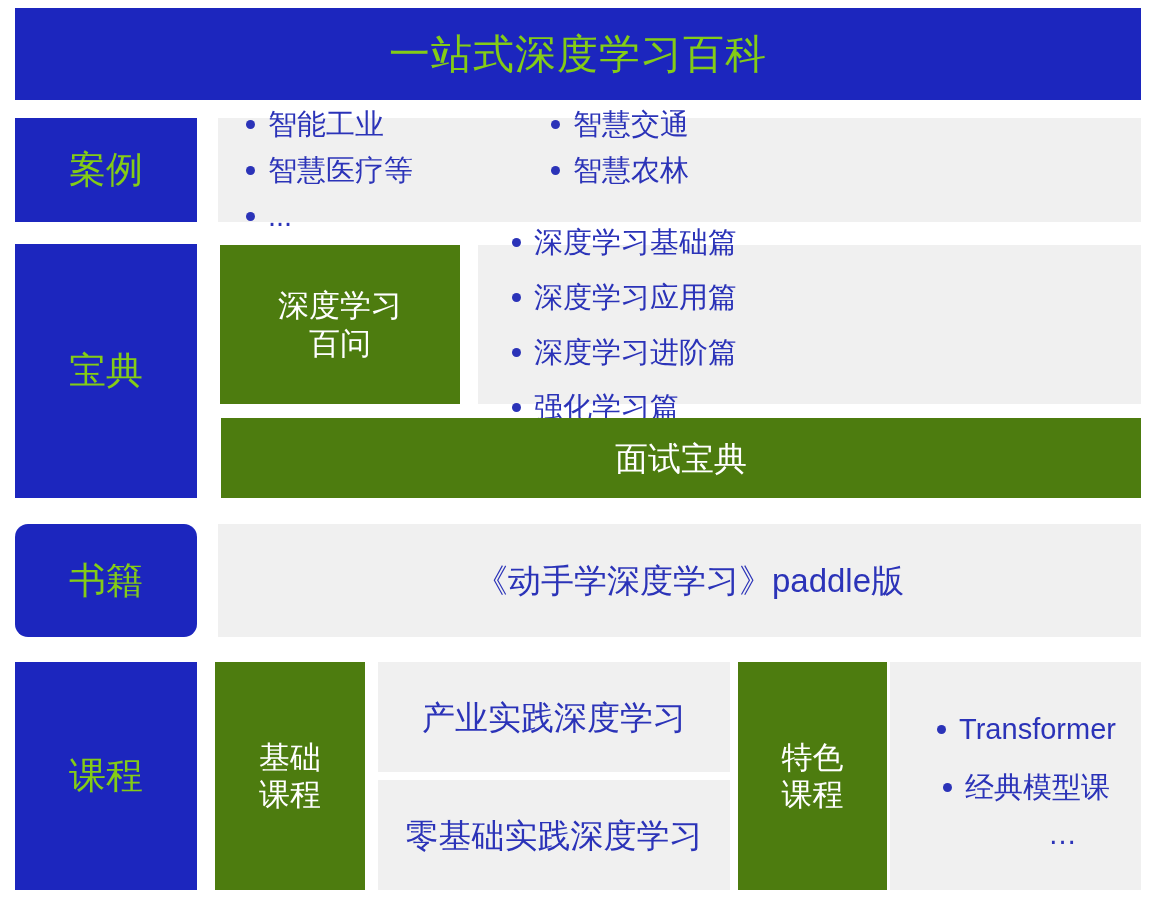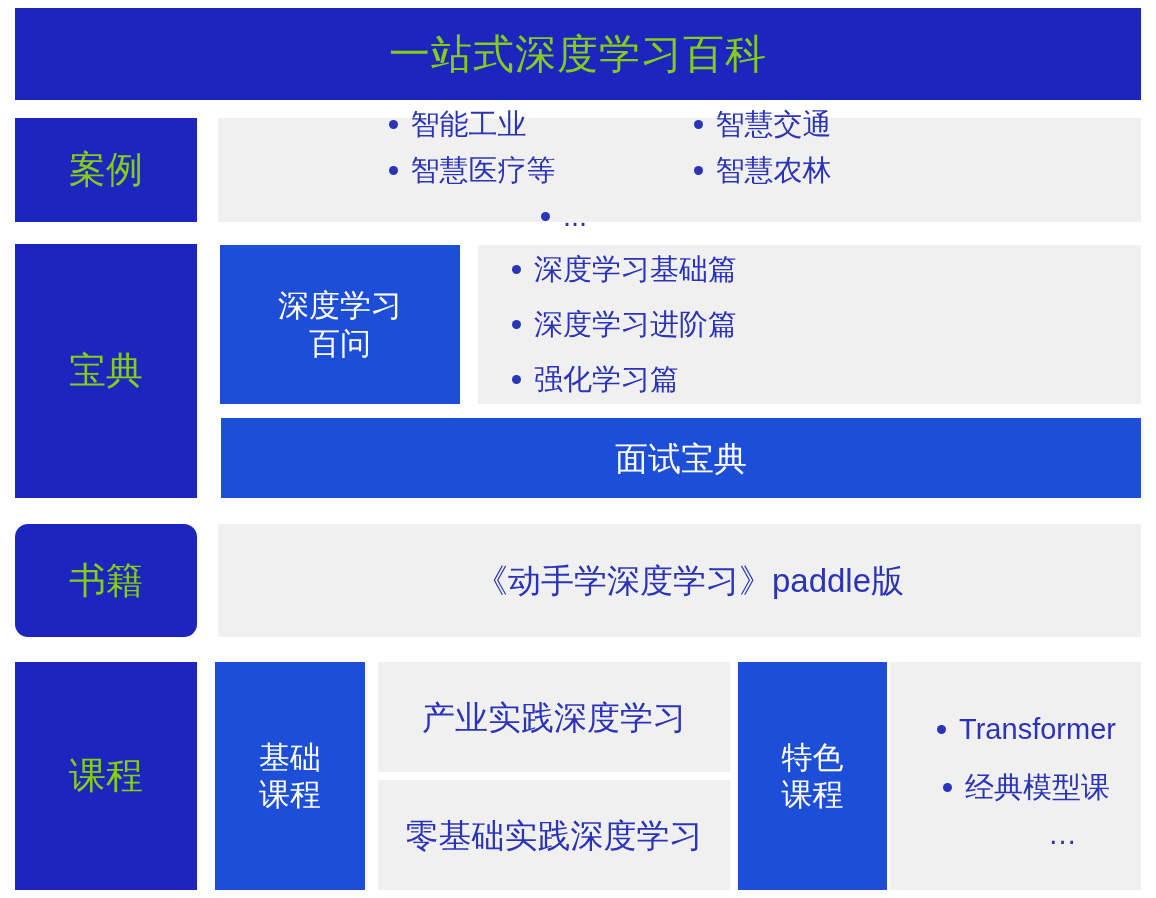--- a/index.html
+++ b/index.html
@@ -21,21 +21,21 @@
 
   .box {
     position: absolute;
     box-sizing: border-box;
     display: flex;
     align-items: center;
     justify-content: center;
   }
 
   .navy   { background: #1C26BE; color: #84cc16; }
-  .steel  { background: #1d4ed8; color: #ffffff; }
+  .steel  { background: #4d7c0f; color: #ffffff; }
   .gray   { background: #F0F0F0; color: #2B33B8; }
 
   
   #title-bar {
     left: 15px; top: 8px; width: 1126px; height: 92px;
   }
   #title-bar .txt {
     font-size: 41px;
     letter-spacing: 1px;
     line-height: 1;
@@ -76,21 +76,21 @@
   .bullet .dot {
     flex: 0 0 auto;
     width: 9px; height: 9px;
     border-radius: 50%;
     background: #2B33B8;
     margin-right: 13px;
   }
   .bullet .lbl { display: inline-block; }
 
   
-  #case-bullets { padding: 14px 0 14px 28px; justify-content: center; }
+  #case-bullets { padding: 14px 0 14px 28px; }
   #case-bullets .bullet {
     width: 305px;
     height: 46px;
   }
 
   
   #baodian-bullets { padding: 16px 0 16px 34px; }
   #baodian-bullets .bullet {
     width: 325px;
     height: 55px;
@@ -166,20 +166,24 @@
   </div>
 
   <div class="box gray" style="left:478px; top:245px; width:663px; height:159px; display:block;">
     <div class="bullet-wrap" id="baodian-bullets">
       <div class="bullet">
         <span class="dot"></span>
         <span class="lbl">深度学习基础篇</span>
       </div>
       <div class="bullet">
         <span class="dot"></span>
+        <span class="lbl">深度学习应用篇</span>
+      </div>
+      <div class="bullet">
+        <span class="dot"></span>
         <span class="lbl">深度学习进阶篇</span>
       </div>
       <div class="bullet">
         <span class="dot"></span>
         <span class="lbl">强化学习篇</span>
       </div>
     </div>
   </div>
 
   <div class="box steel plain-center" style="left:221px; top:418px; width:920px; height:80px;">

